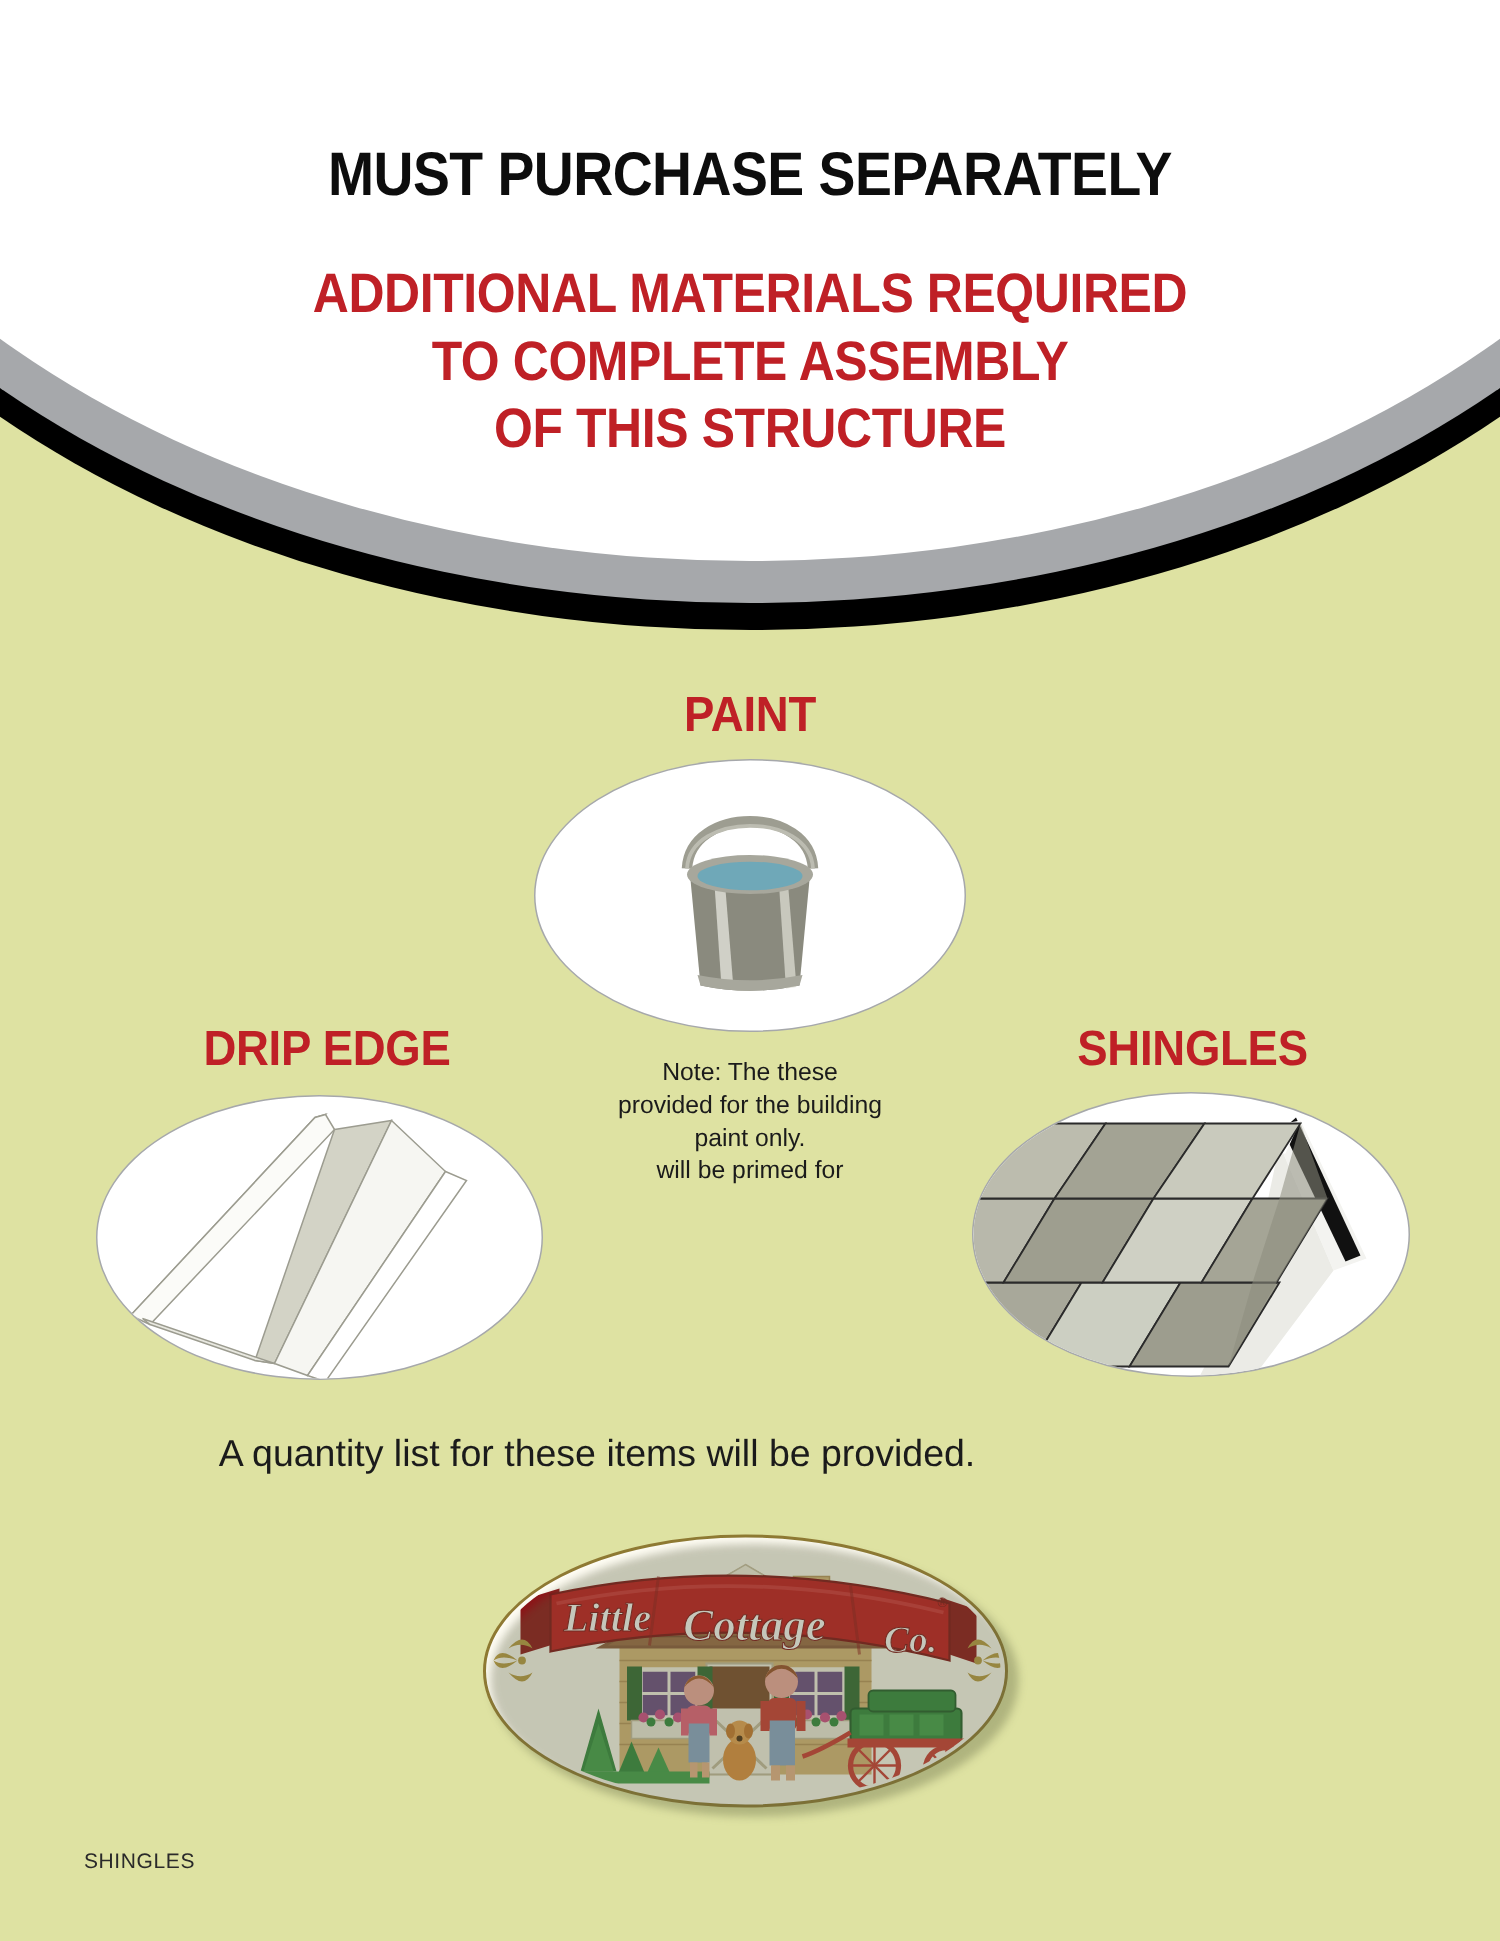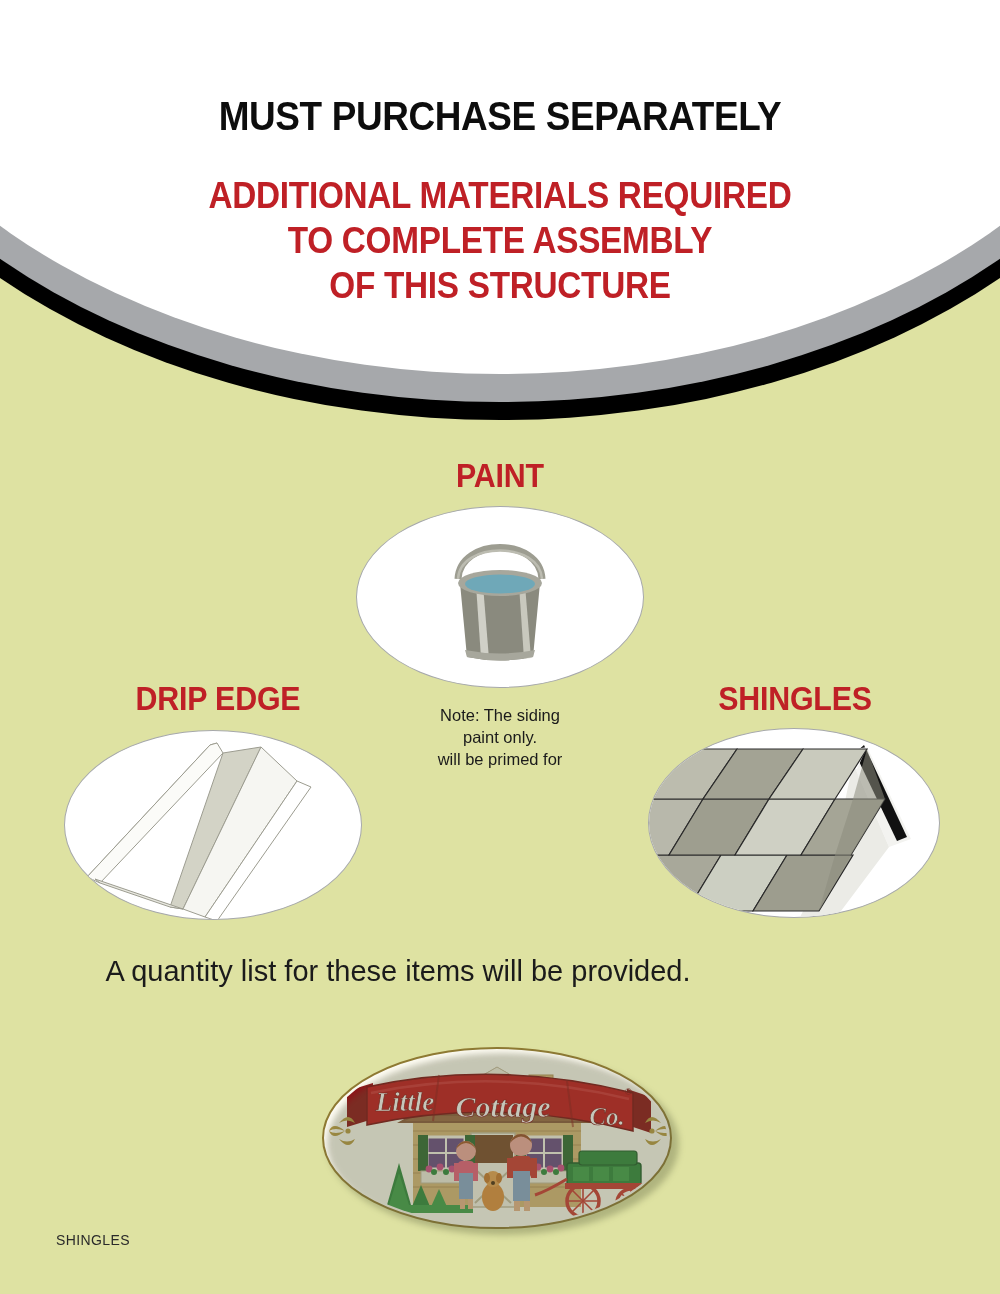--- a/index.html
+++ b/index.html
@@ -94,27 +94,27 @@
     text-align:center;
     font-size:16.5px;
     color:#1b1b1b;
     line-height:1.32;
   }
 
   
   .quantity-line {
     position:absolute; left:0; top:955px; width:796px;
     text-align:center;
-    font-size:29px;
+    font-size:25px;
     color:#1b1b1b;
   }
 
   
   .logo-wrap {
-    position:absolute; left:321px; top:1045px; width:358px; height:190px;
+    position:absolute; left:321px; top:1021px; width:358px; height:190px;
   }
   .logo-shadow {
     position:absolute; left:6px; top:8px; width:352px; height:182px;
     background:rgba(90,95,60,.35);
     border-radius:50%;
     filter:blur(3px);
   }
 
   
   .watermark {
@@ -156,21 +156,22 @@
       <path d="M56 68 L61 141 L69 142 L63 68 Z" fill="#dcdcd3" opacity=".85"></path>
       <path d="M99 68 L104 142 L111 141 L105 68 Z" fill="#dcdcd3" opacity=".75"></path>
 
       <ellipse cx="80" cy="66" rx="42" ry="13" fill="#a7a79c"></ellipse>
       <ellipse cx="80" cy="67" rx="35" ry="9.5" fill="#6fa8b8"></ellipse>
 
       <path d="M45 133 L47 140 Q80 147 113 140 L115 133 Q80 140 45 133 Z" fill="#a7a79c"></path>
     </svg>
   </div>
   <div class="note">
-    <div>Note: The siding</div>
+    <div>Note: The these</div>
+    <div>provided for the building</div>
     <div>paint only.</div>
     <div>will be primed for</div>
   </div>
 
   <div class="label label-drip">DRIP EDGE</div>
   <div class="oval oval-drip">
     <svg viewBox="0 0 298 190" width="298" height="190">
 
       <polygon points="152,12 30,148 22,146 145,14" fill="#ffffff" stroke="#9c9c90" stroke-width="1"></polygon>
       <polygon points="152,12 145,14 22,146 35,152 158,22" fill="#fbfbf8" stroke="#9c9c90" stroke-width="1"></polygon>

